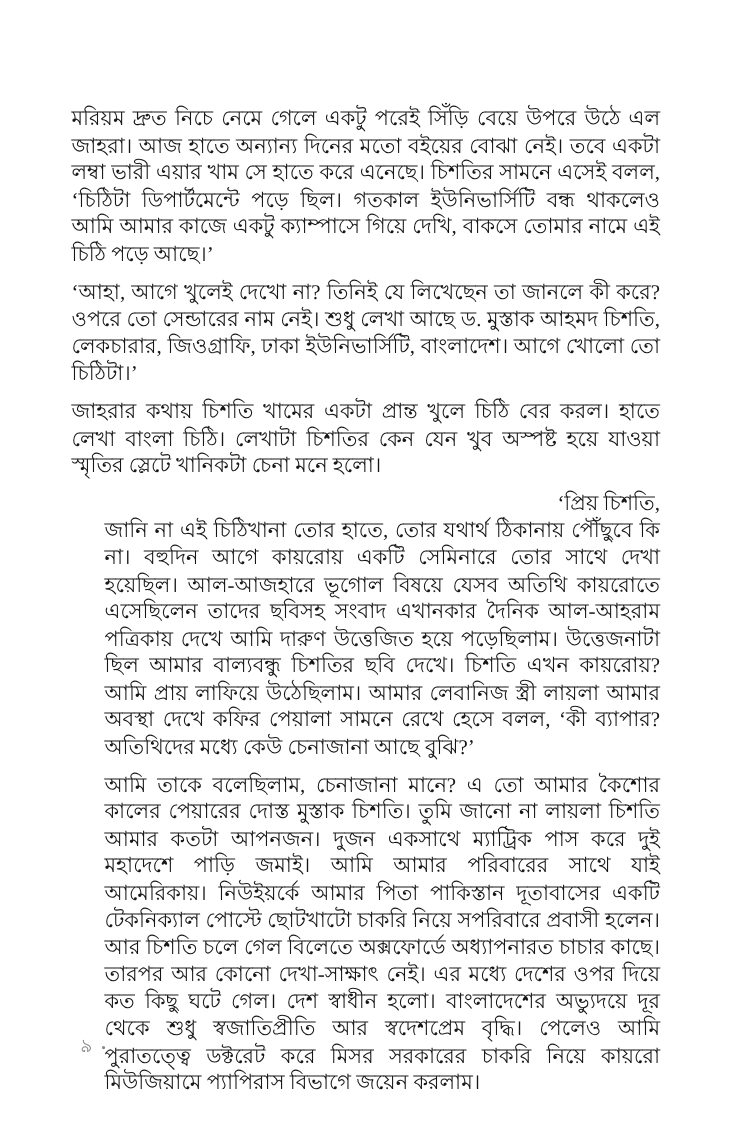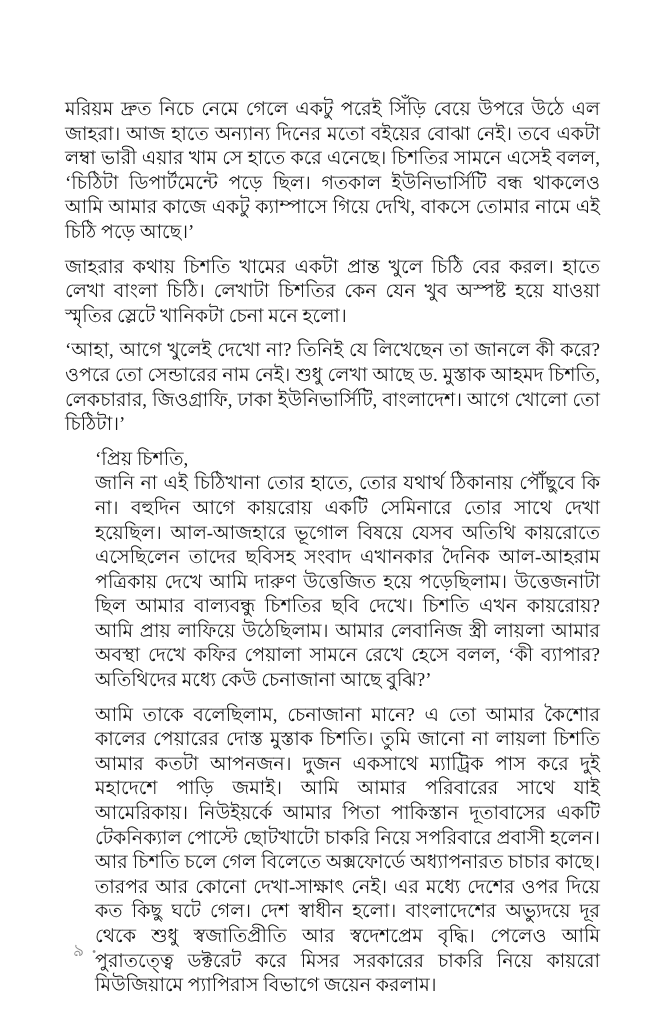--- a/index.html
+++ b/index.html
@@ -32,21 +32,21 @@
     text-justify: inter-word;
   }
   .para {
     margin: 0 0 10px 0;
   }
   .letter {
     padding-left: 30px;
   }
   .letter .salutation {
     margin-bottom: 0;
-    text-align: left;
+    text-align: right;
   }
   .letter .para:last-child {
     margin-bottom: 0;
   }
   .page-footer {
     position: absolute;
     left: 73px;
     top: 940px;
     font-size: 17px;
     line-height: 22px;
@@ -63,22 +63,22 @@
     top: 1px;
   }
 </style>
 </head>
 <body>
 
 <div class="page">
 
   <main class="text-block">
     <p class="para">মরিয়ম দ্রুত নিচে নেমে গেলে একটু পরেই সিঁড়ি বেয়ে উপরে উঠে এল জাহরা। আজ হাতে অন্যান্য দিনের মতো বইয়ের বোঝা নেই। তবে একটা লম্বা ভারী এয়ার খাম সে হাতে করে এনেছে। চিশতির সামনে এসেই বলল, ‘চিঠিটা ডিপার্টমেন্টে পড়ে ছিল। গতকাল ইউনিভার্সিটি বন্ধ থাকলেও আমি আমার কাজে একটু ক্যাম্পাসে গিয়ে দেখি, বাকসে তোমার নামে এই চিঠি পড়ে আছে।’</p>
+    <p class="para">‘আহা, আগে খুলেই দেখো না? তিনিই যে লিখেছেন তা জানলে কী করে? ওপরে তো সেন্ডারের নাম নেই। শুধু লেখা আছে ড. মুস্তাক আহমদ চিশতি, লেকচারার, জিওগ্রাফি, ঢাকা ইউনিভার্সিটি, বাংলাদেশ। আগে খোলো তো চিঠিটা।’</p>
     <p class="para">জাহরার কথায় চিশতি খামের একটা প্রান্ত খুলে চিঠি বের করল। হাতে লেখা বাংলা চিঠি। লেখাটা চিশতির কেন যেন খুব অস্পষ্ট হয়ে যাওয়া স্মৃতির স্লেটে খানিকটা চেনা মনে হলো।</p>
-    <p class="para">‘আহা, আগে খুলেই দেখো না? তিনিই যে লিখেছেন তা জানলে কী করে? ওপরে তো সেন্ডারের নাম নেই। শুধু লেখা আছে ড. মুস্তাক আহমদ চিশতি, লেকচারার, জিওগ্রাফি, ঢাকা ইউনিভার্সিটি, বাংলাদেশ। আগে খোলো তো চিঠিটা।’</p>
 
     <section class="letter">
       <p class="para salutation">‘প্রিয় চিশতি,</p>
       <p class="para">জানি না এই চিঠিখানা তোর হাতে, তোর যথার্থ ঠিকানায় পৌঁছুবে কি না। বহুদিন আগে কায়রোয় একটি সেমিনারে তোর সাথে দেখা হয়েছিল। আল-আজহারে ভূগোল বিষয়ে যেসব অতিথি কায়রোতে এসেছিলেন তাদের ছবিসহ সংবাদ এখানকার দৈনিক আল-আহরাম পত্রিকায় দেখে আমি দারুণ উত্তেজিত হয়ে পড়েছিলাম। উত্তেজনাটা ছিল আমার বাল্যবন্ধু চিশতির ছবি দেখে। চিশতি এখন কায়রোয়? আমি প্রায় লাফিয়ে উঠেছিলাম। আমার লেবানিজ স্ত্রী লায়লা আমার অবস্থা দেখে কফির পেয়ালা সামনে রেখে হেসে বলল, ‘কী ব্যাপার? অতিথিদের মধ্যে কেউ চেনাজানা আছে বুঝি?’</p>
       <p class="para">আমি তাকে বলেছিলাম, চেনাজানা মানে? এ তো আমার কৈশোর কালের পেয়ারের দোস্ত মুস্তাক চিশতি। তুমি জানো না লায়লা চিশতি আমার কতটা আপনজন। দুজন একসাথে ম্যাট্রিক পাস করে দুই মহাদেশে পাড়ি জমাই। আমি আমার পরিবারের সাথে যাই আমেরিকায়। নিউইয়র্কে আমার পিতা পাকিস্তান দূতাবাসের একটি টেকনিক্যাল পোস্টে ছোটখাটো চাকরি নিয়ে সপরিবারে প্রবাসী হলেন। আর চিশতি চলে গেল বিলেতে অক্সফোর্ডে অধ্যাপনারত চাচার কাছে। তারপর আর কোনো দেখা-সাক্ষাৎ নেই। এর মধ্যে দেশের ওপর দিয়ে কত কিছু ঘটে গেল। দেশ স্বাধীন হলো। বাংলাদেশের অভ্যুদয়ে দূর থেকে শুধু স্বজাতিপ্রীতি আর স্বদেশপ্রেম বৃদ্ধি। পেলেও আমি পুরাতত্ত্বে ডক্টরেট করে মিসর সরকারের চাকরি নিয়ে কায়রো মিউজিয়ামে প্যাপিরাস বিভাগে জয়েন করলাম।</p>
     </section>
   </main>
 
   <footer class="page-footer">
     <span>৯</span>

